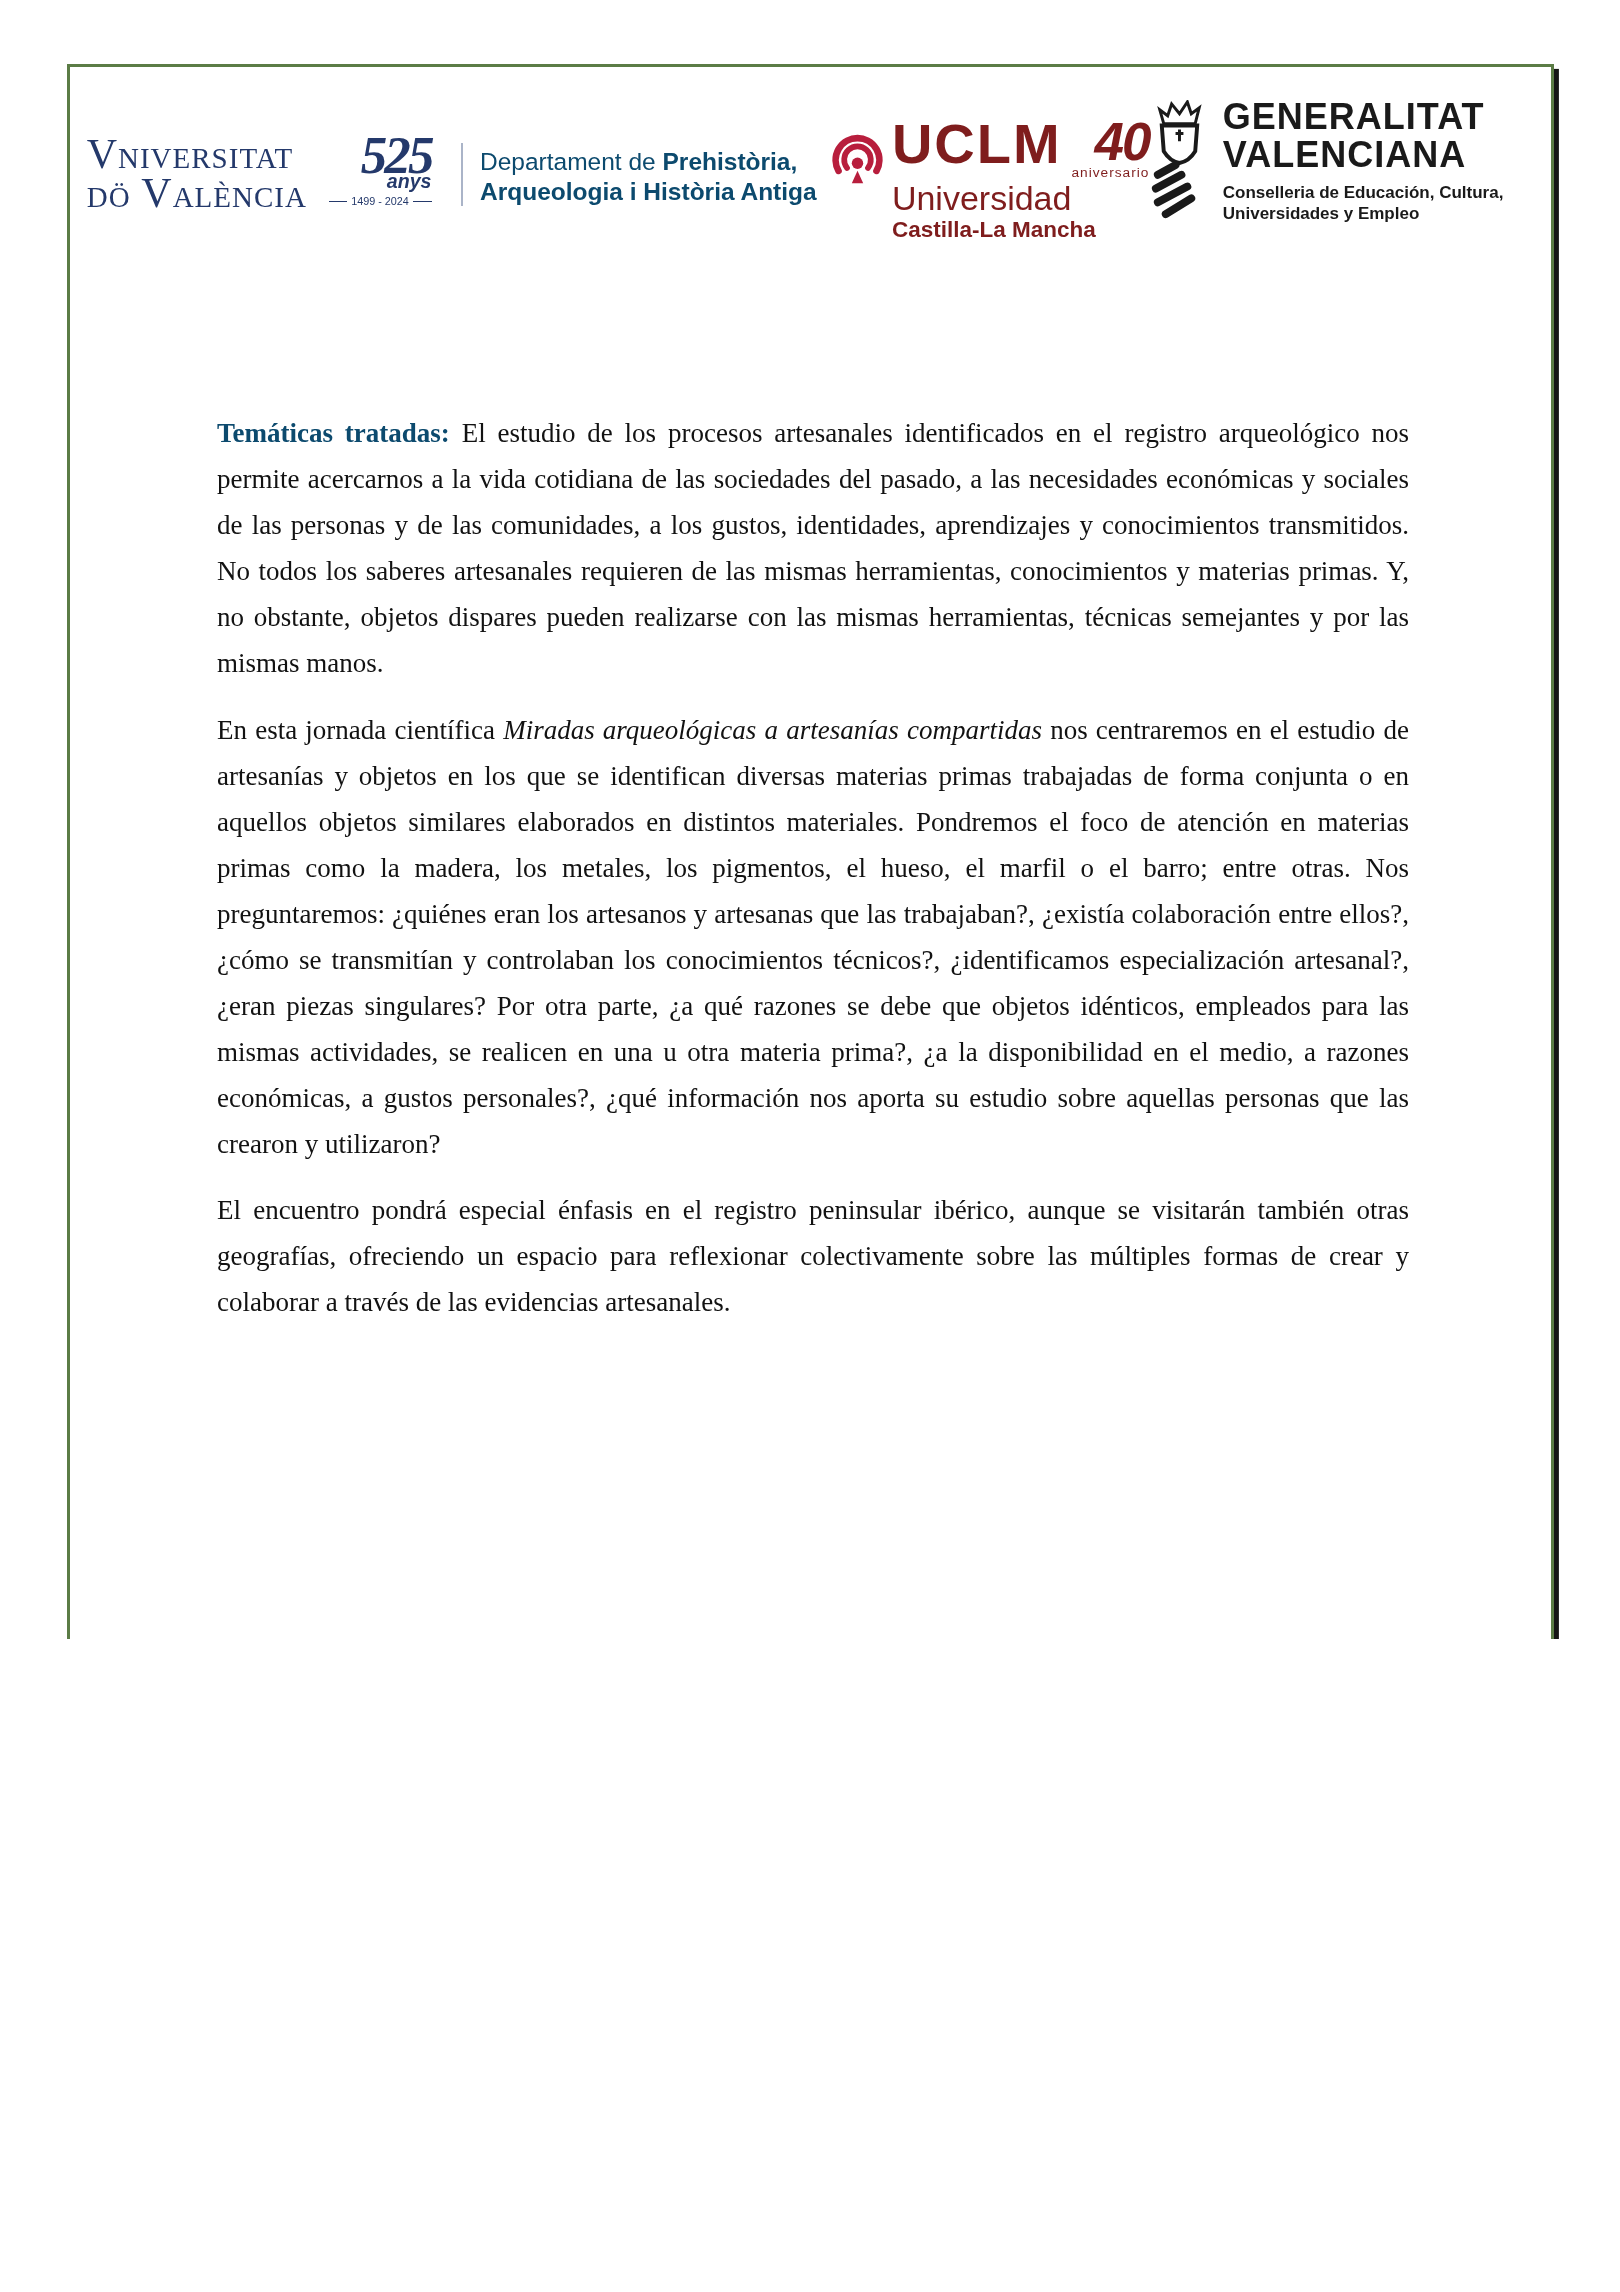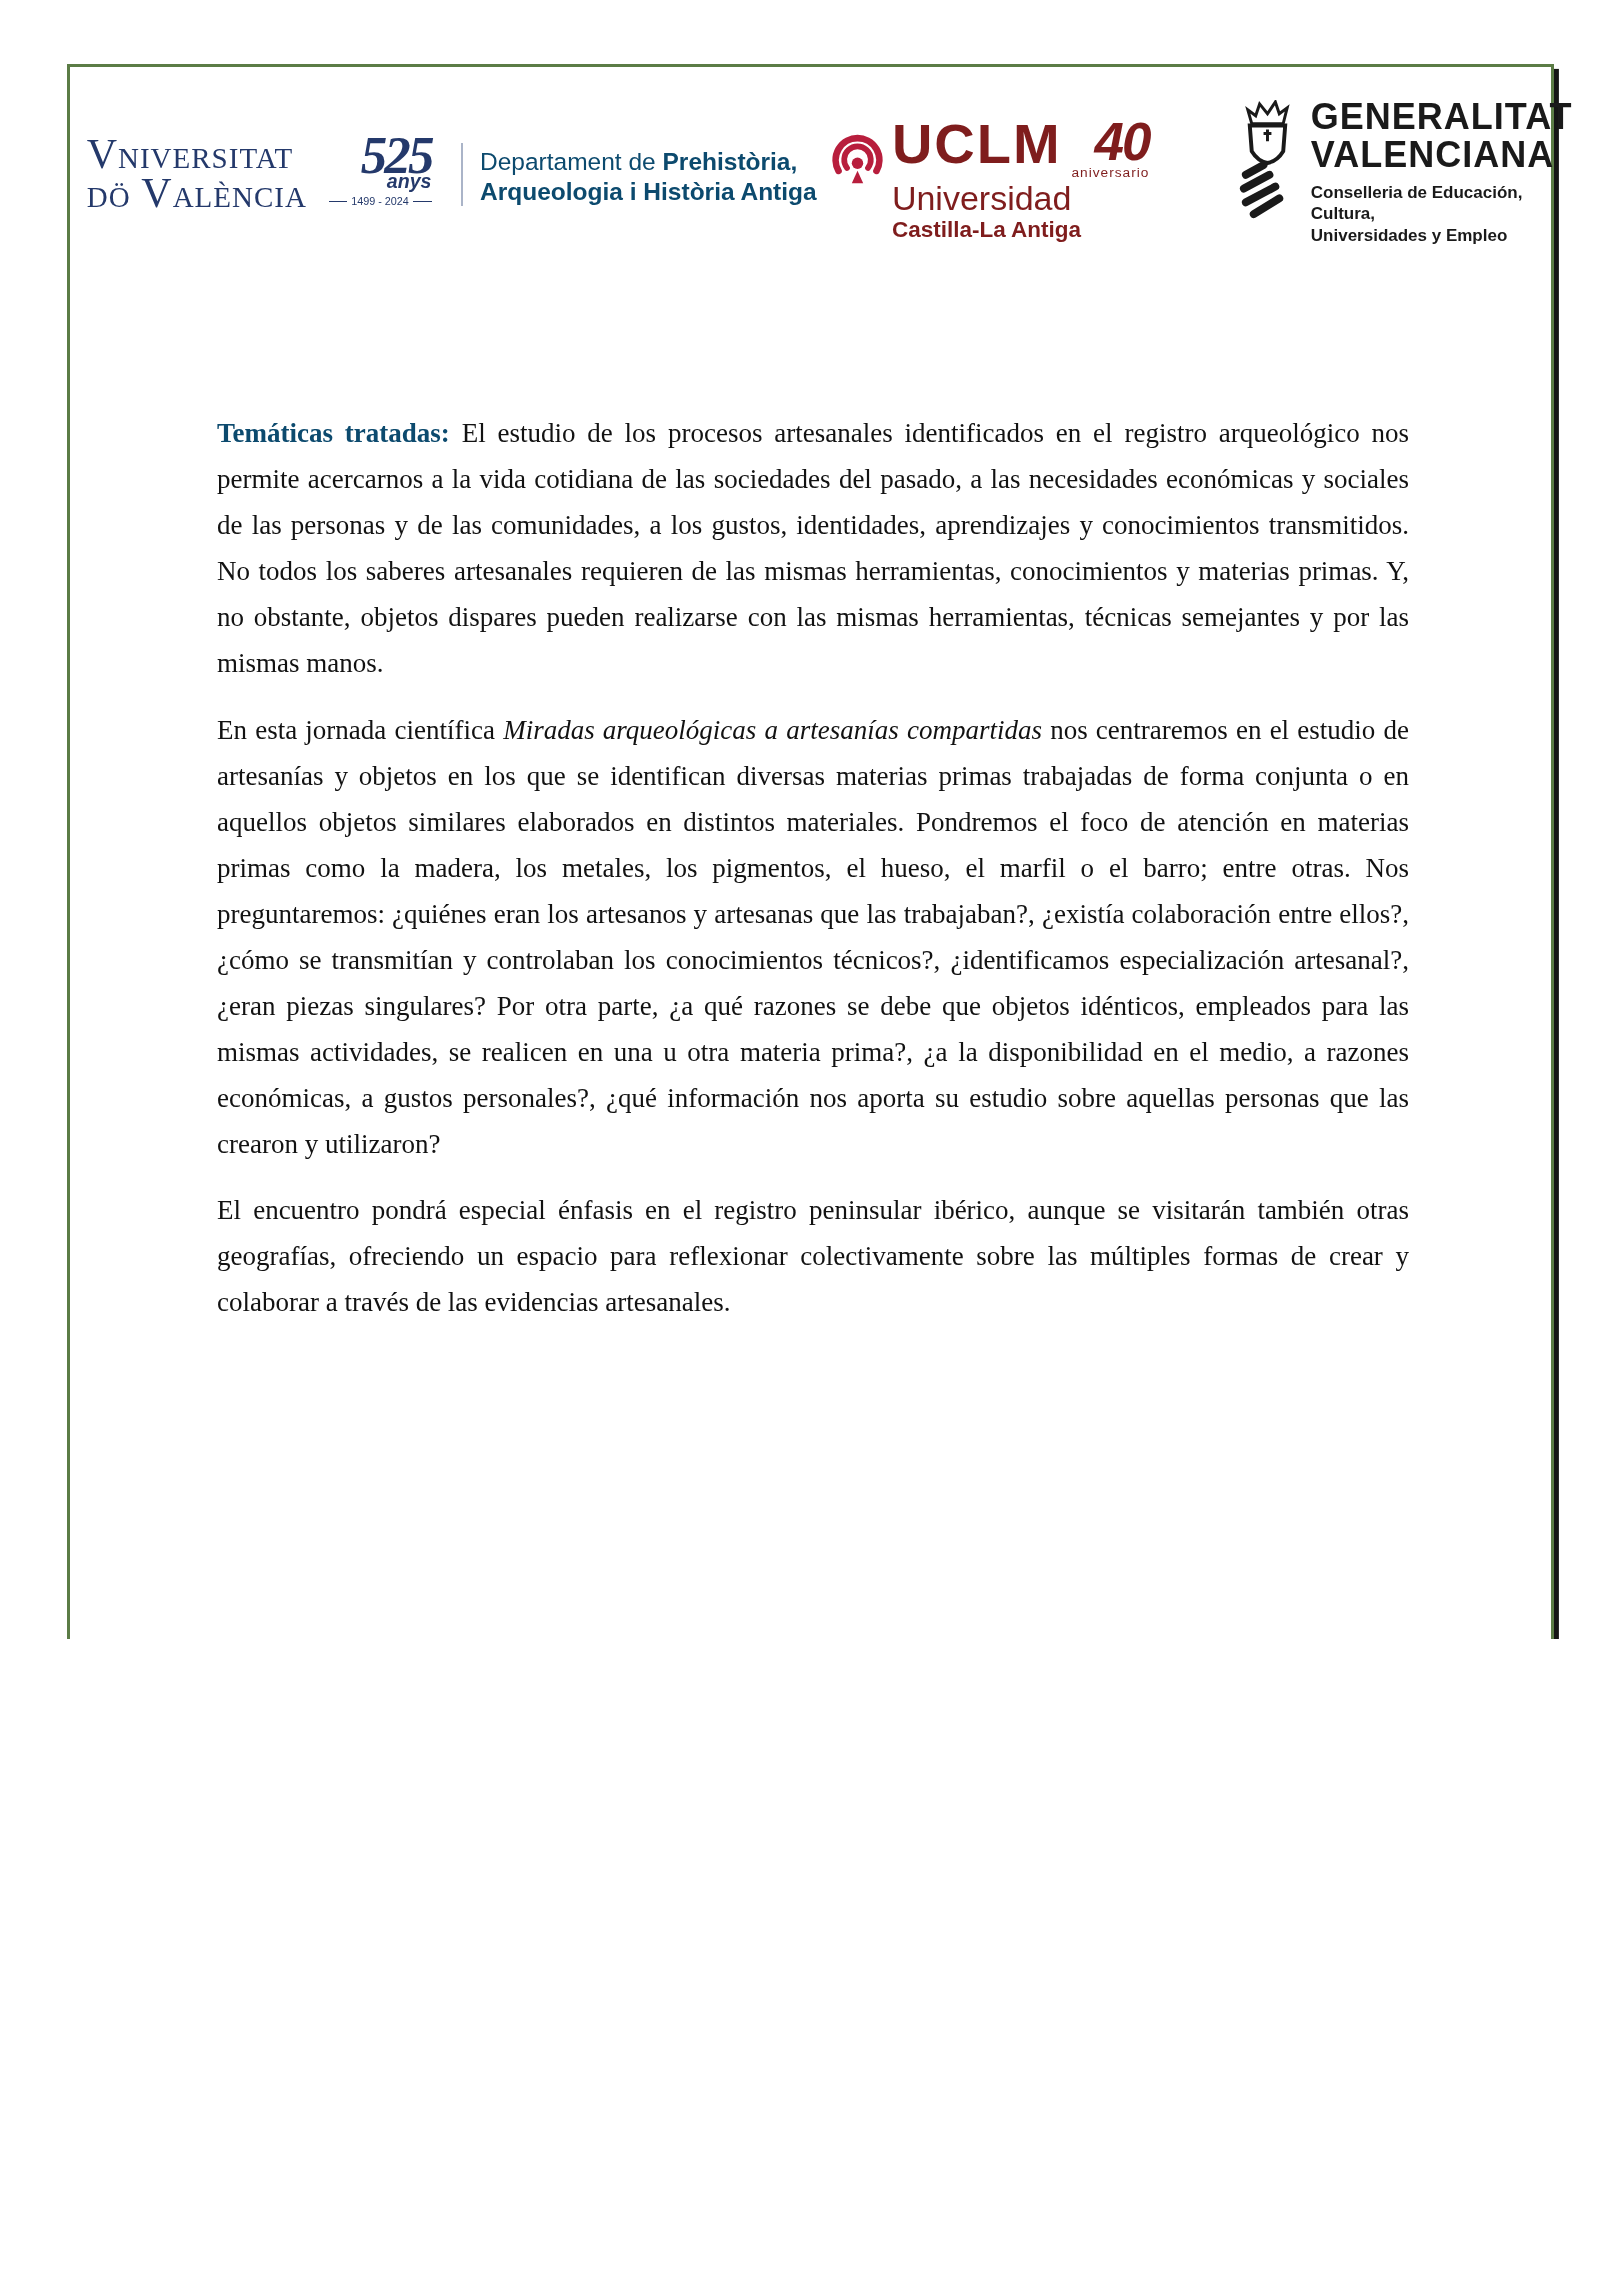--- a/index.html
+++ b/index.html
@@ -43,21 +43,21 @@
   .uclm-icon { margin-top:11.8px; margin-right:5.9px; }
   .uclm-text { font-family:"Liberation Sans", sans-serif; }
   .uclm-row1 { display:flex; align-items:flex-start; gap:9.8px; }
   .uclm-name { font-size:56px; font-weight:800; letter-spacing:2px; line-height:51px; }
   .uclm-anniv { display:flex; flex-direction:column; align-items:flex-end; }
   .uclm-anniv .num { font-size:53px; font-weight:800; font-style:italic; line-height:47px; letter-spacing:-2px; }
   .uclm-anniv .word { font-size:13.7px; margin-top:0px; letter-spacing:1px; }
   .uclm-sub1 { font-size:34px; font-weight:300; line-height:37px; margin-top:0px; }
   .uclm-sub2 { font-size:22.5px; font-weight:bold; line-height:25.5px; }
 
-  .gva-block { position:absolute; left:1164px; top:2px; display:flex; color:#1a1a1a; }
+  .gva-block { position:absolute; left:1076px; top:2px; display:flex; color:#1a1a1a; }
   .gva-icon { margin-right:11.8px; margin-top:2px; }
   .gva-text { font-family:"Liberation Sans", sans-serif; }
   .gva-name { font-size:36px; font-weight:600; line-height:38px; letter-spacing:1px; }
   .gva-sub { font-size:17px; font-weight:bold; line-height:21.6px; }
   .gva-sub.first { margin-top:7.8px; }
 
   
   .content {
     position:absolute; left:147px; top:343px; width:1192px;
     font-size:27px; line-height:46px; text-align:justify; color:#121212;
@@ -116,21 +116,21 @@
         </span>
         <div class="uclm-text">
           <div class="uclm-row1">
             <span class="uclm-name">UCLM</span>
             <span class="uclm-anniv">
               <span class="num">40</span>
               <span class="word">aniversario</span>
             </span>
           </div>
           <div class="uclm-sub1">Universidad</div>
-          <div class="uclm-sub2">Castilla-La Antiga</div>
+          <div class="uclm-sub2">Castilla-La Mancha</div>
         </div>
       </div>
 
       <div class="gva-block">
         <span class="gva-icon">
           <svg width="65" height="122" viewBox="0 0 66 124">
             <path d="M18,24 L14,10 L22,16 L26,4 L34,14 L42,2 L46,14 L54,8 L50,24 Z" fill="none" stroke="#1a1a1a" stroke-width="3"></path>
             <path d="M16,26 L52,26 L50,52 Q44,62 34,64 Q24,62 18,52 Z" fill="none" stroke="#1a1a1a" stroke-width="4"></path>
             <path d="M30,34 L38,34 M34,30 L34,42" stroke="#1a1a1a" stroke-width="3"></path>
             <g stroke="#1a1a1a" stroke-width="8" stroke-linecap="round">

